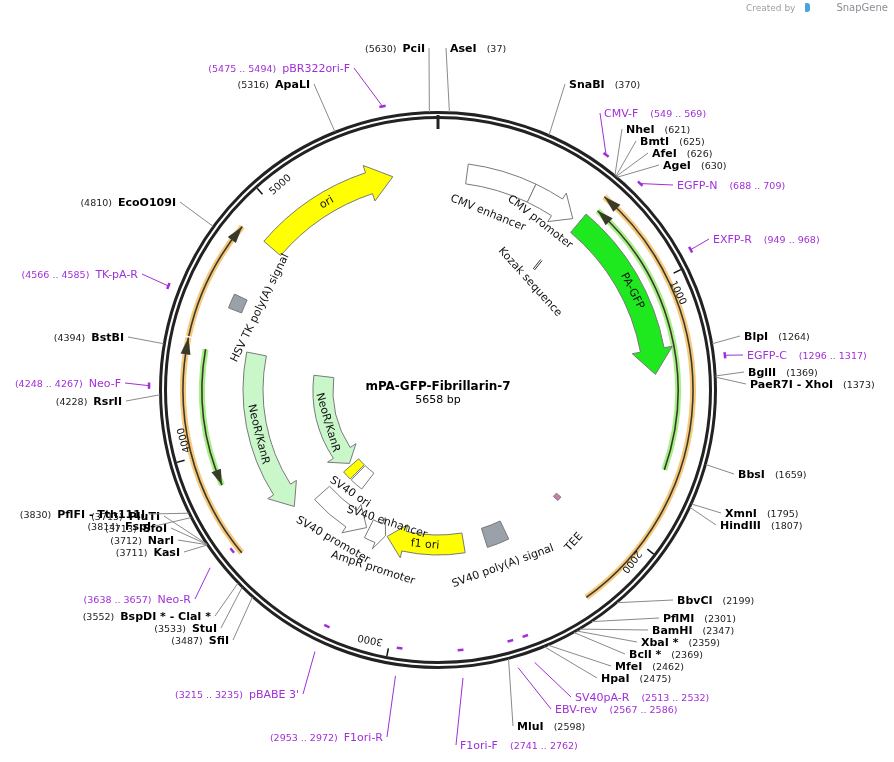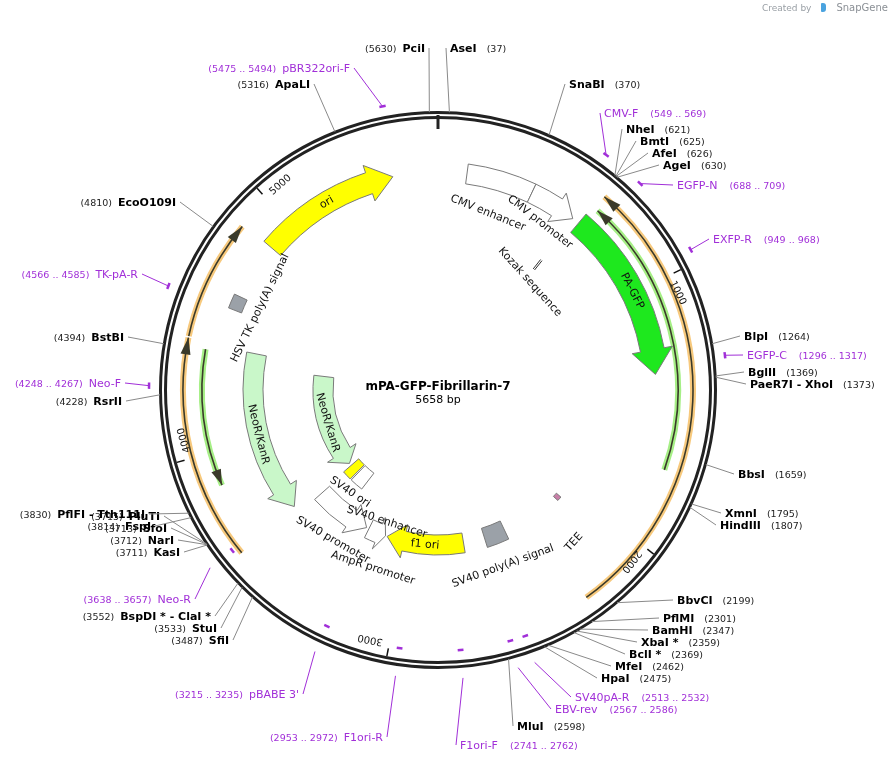--- a/index.html
+++ b/index.html
@@ -1,20 +1,20 @@
 <!DOCTYPE html>
 <html><head>
 <meta charset="utf-8">
 <style>
   html, body { margin: 0; padding: 0; background: #ffffff; }
   body { width: 894px; height: 762px; position: relative; overflow: hidden;
          font-family: "DejaVu Sans", sans-serif; }
   #credit { position: absolute; right: 6px; top: 2px; font-size: 9px; color: #9aa0a6;
             display: flex; align-items: center; gap: 10px; }
-  #credit .brand { font-size: 10px; color: #8a8f95; }
+  #credit .brand { font-size: 10px; color: #8a8f95; margin-left: 16px; }
   #credit .logo { width: 5px; height: 9px; background: #4aa3df; border-radius: 1px 3px 3px 1px; display: inline-block; }
   svg { position: absolute; left: 0; top: 0; }
   .enz-name { font-weight: bold; font-size: 11px; fill: #000; }
   .enz-pos { font-size: 9.5px; fill: #222; }
   .primer-text { font-size: 11px; fill: #a12fd8; }
   .primer-pos { font-size: 9.5px; fill: #a12fd8; }
   .feat-label { font-size: 11px; fill: #111; }
   .tick-label { font-size: 10px; fill: #111; }
   .title { font-weight: bold; font-size: 12px; fill: #000; }
   .subtitle { font-size: 11px; fill: #000; }

